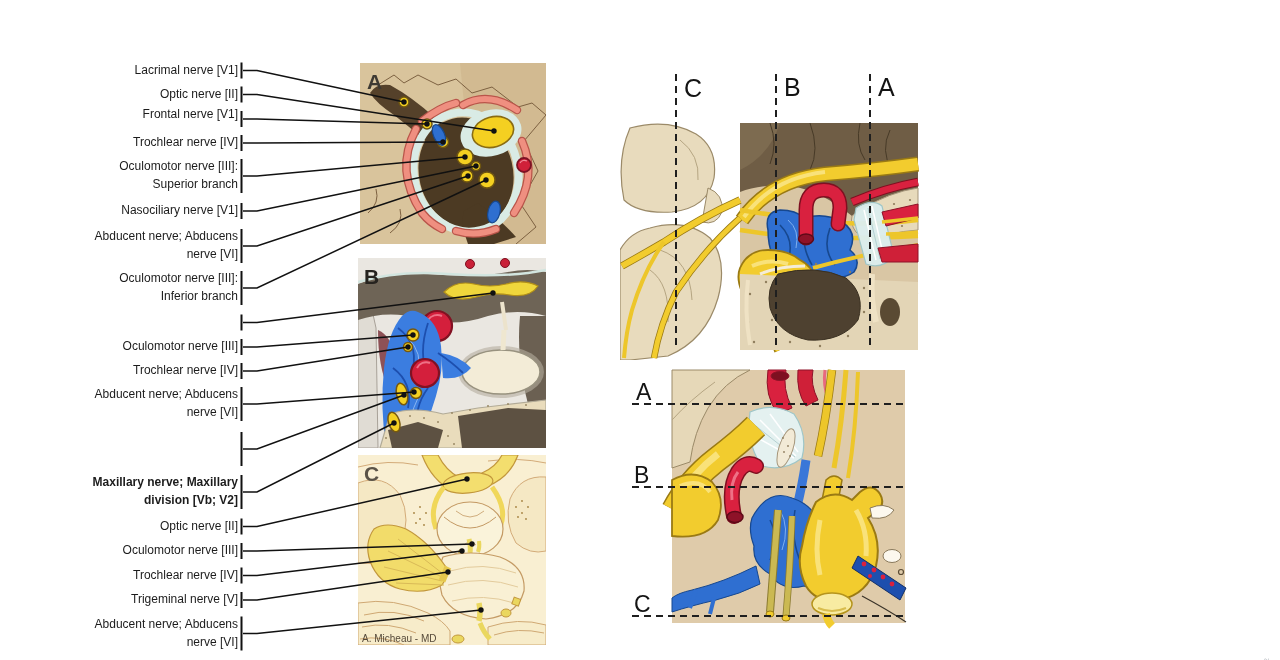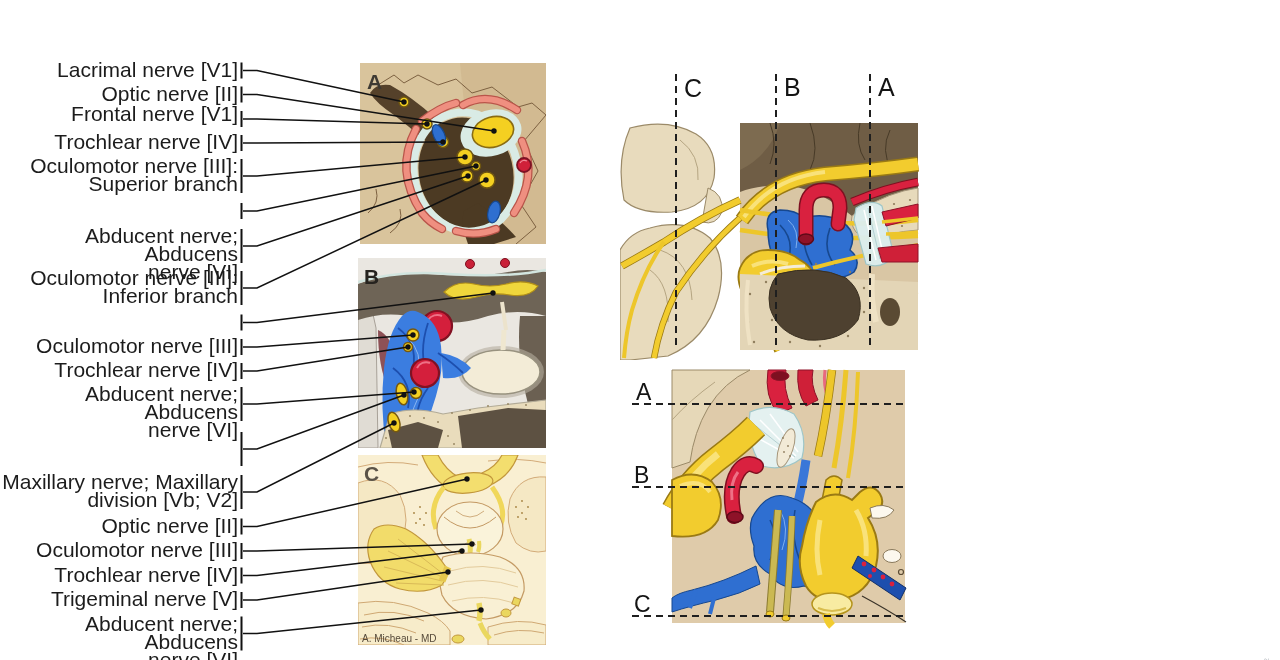--- a/index.html
+++ b/index.html
@@ -2,21 +2,21 @@
 <html><head>
 <meta charset="utf-8">
 <style>
   html,body{margin:0;padding:0;background:#ffffff;}
   .canvas{position:relative;width:1280px;height:660px;background:#ffffff;overflow:hidden;
           font-family:"Liberation Sans", sans-serif;}
   .panel{position:absolute;}
   #leader-layer{position:absolute;left:0;top:0;width:1280px;height:660px;z-index:30;pointer-events:none;}
   #labels-layer{position:absolute;left:0;top:0;width:1280px;height:660px;z-index:40;pointer-events:none;}
   .nerve-label{position:absolute;left:2px;width:236px;text-align:right;
-               font-size:21px;line-height:18px;color:#1c1c1c;white-space:pre-line;}
+               font-size:12px;line-height:18px;color:#1c1c1c;white-space:pre-line;}
   .panel-letter{font-family:"Liberation Sans", sans-serif;font-weight:600;}
   .section-letter{font-family:"Liberation Sans", sans-serif;font-weight:400;}
   .credit-text{font-family:"Liberation Sans", sans-serif;}
   .watermark{position:absolute;right:8px;bottom:2px;transform:rotate(-90deg);
              transform-origin:100% 100%;z-index:50;color:#aeb3b8;line-height:10px;}
   .watermark .brand{display:block;font-size:10px;font-weight:bold;color:#a9aeb3;}
   .watermark .copy{display:block;font-size:6.5px;color:#b6bbc0;}
 </style>
 </head>
 <body>
@@ -491,29 +491,30 @@
       <circle cx="481" cy="610" r="2.7" fill="#111"></circle>
     </svg>
 
   <div id="labels-layer">
       <div class="nerve-label" style="top: 60.5px;">Lacrimal nerve [V1]</div>
       <div class="nerve-label" style="top: 84.5px;">Optic nerve [II]</div>
       <div class="nerve-label" style="top: 105px;">Frontal nerve [V1]</div>
       <div class="nerve-label" style="top: 133px;">Trochlear nerve [IV]</div>
       <div class="nerve-label" style="top: 157px;">Oculomotor nerve [III]:
 Superior branch</div>
+      <div class="nerve-label" style="top: 201px;">Nasociliary nerve [V1]</div>
       <div class="nerve-label" style="top: 227px;">Abducent nerve; Abducens
 nerve [VI]</div>
       <div class="nerve-label" style="top: 269px;">Oculomotor nerve [III]:
 Inferior branch</div>
       <div class="nerve-label" style="top: 337px;">Oculomotor nerve [III]</div>
       <div class="nerve-label" style="top: 361px;">Trochlear nerve [IV]</div>
       <div class="nerve-label" style="top: 385px;">Abducent nerve; Abducens
 nerve [VI]</div>
-      <div class="nerve-label" style="top: 473px;">Maxillary nerve; Maxillary
+      <div class="nerve-label" style="top: 473px; font-weight: bold;">Maxillary nerve; Maxillary
 division [Vb; V2]</div>
       <div class="nerve-label" style="top: 516.5px;">Optic nerve [II]</div>
       <div class="nerve-label" style="top: 541px;">Oculomotor nerve [III]</div>
       <div class="nerve-label" style="top: 565.5px;">Trochlear nerve [IV]</div>
       <div class="nerve-label" style="top: 590px;">Trigeminal nerve [V]</div>
       <div class="nerve-label" style="top: 614.5px;">Abducent nerve; Abducens
 nerve [VI]</div>
     </div>
 
   <div class="watermark">

